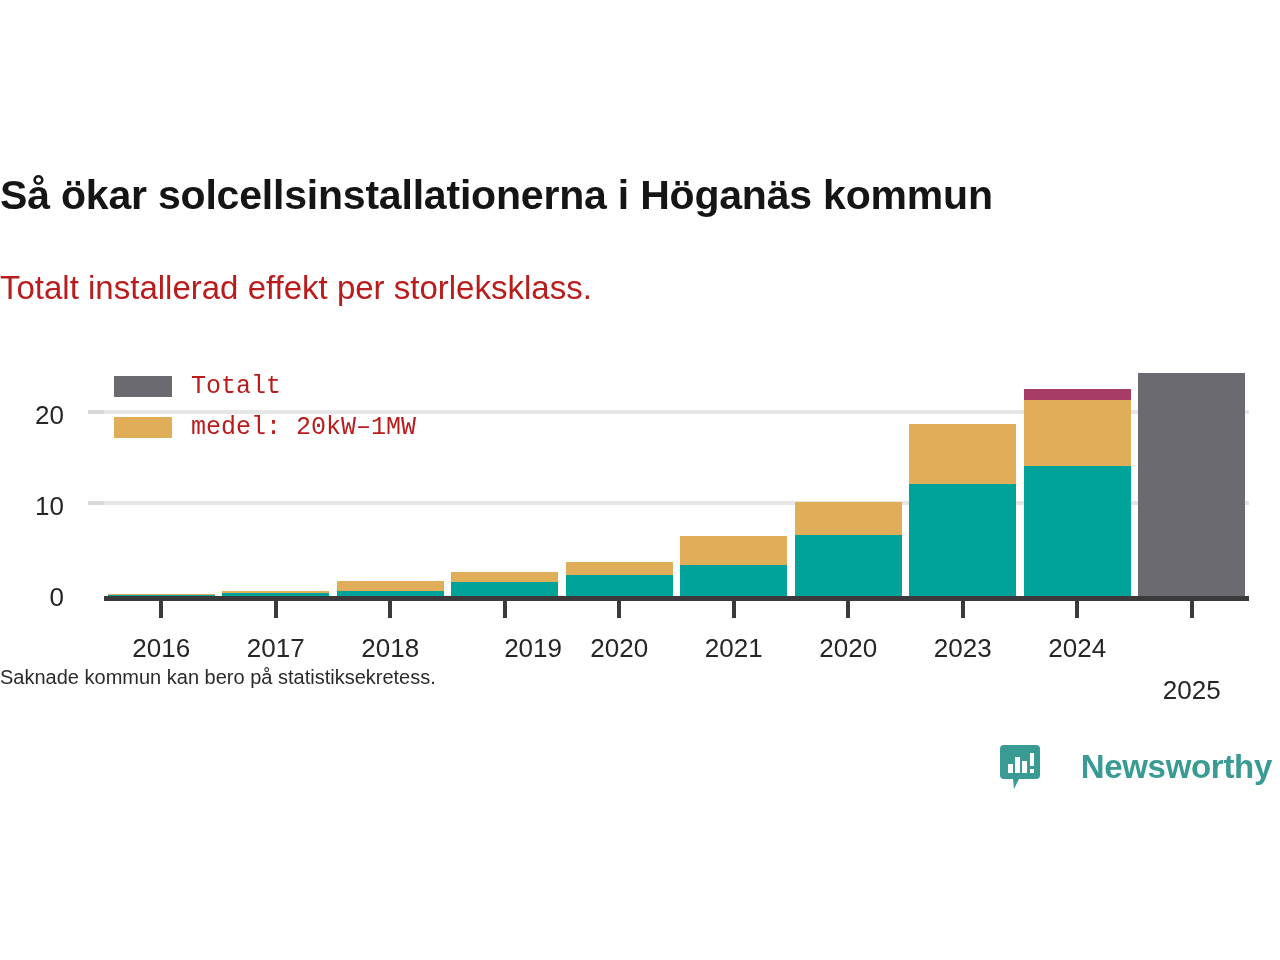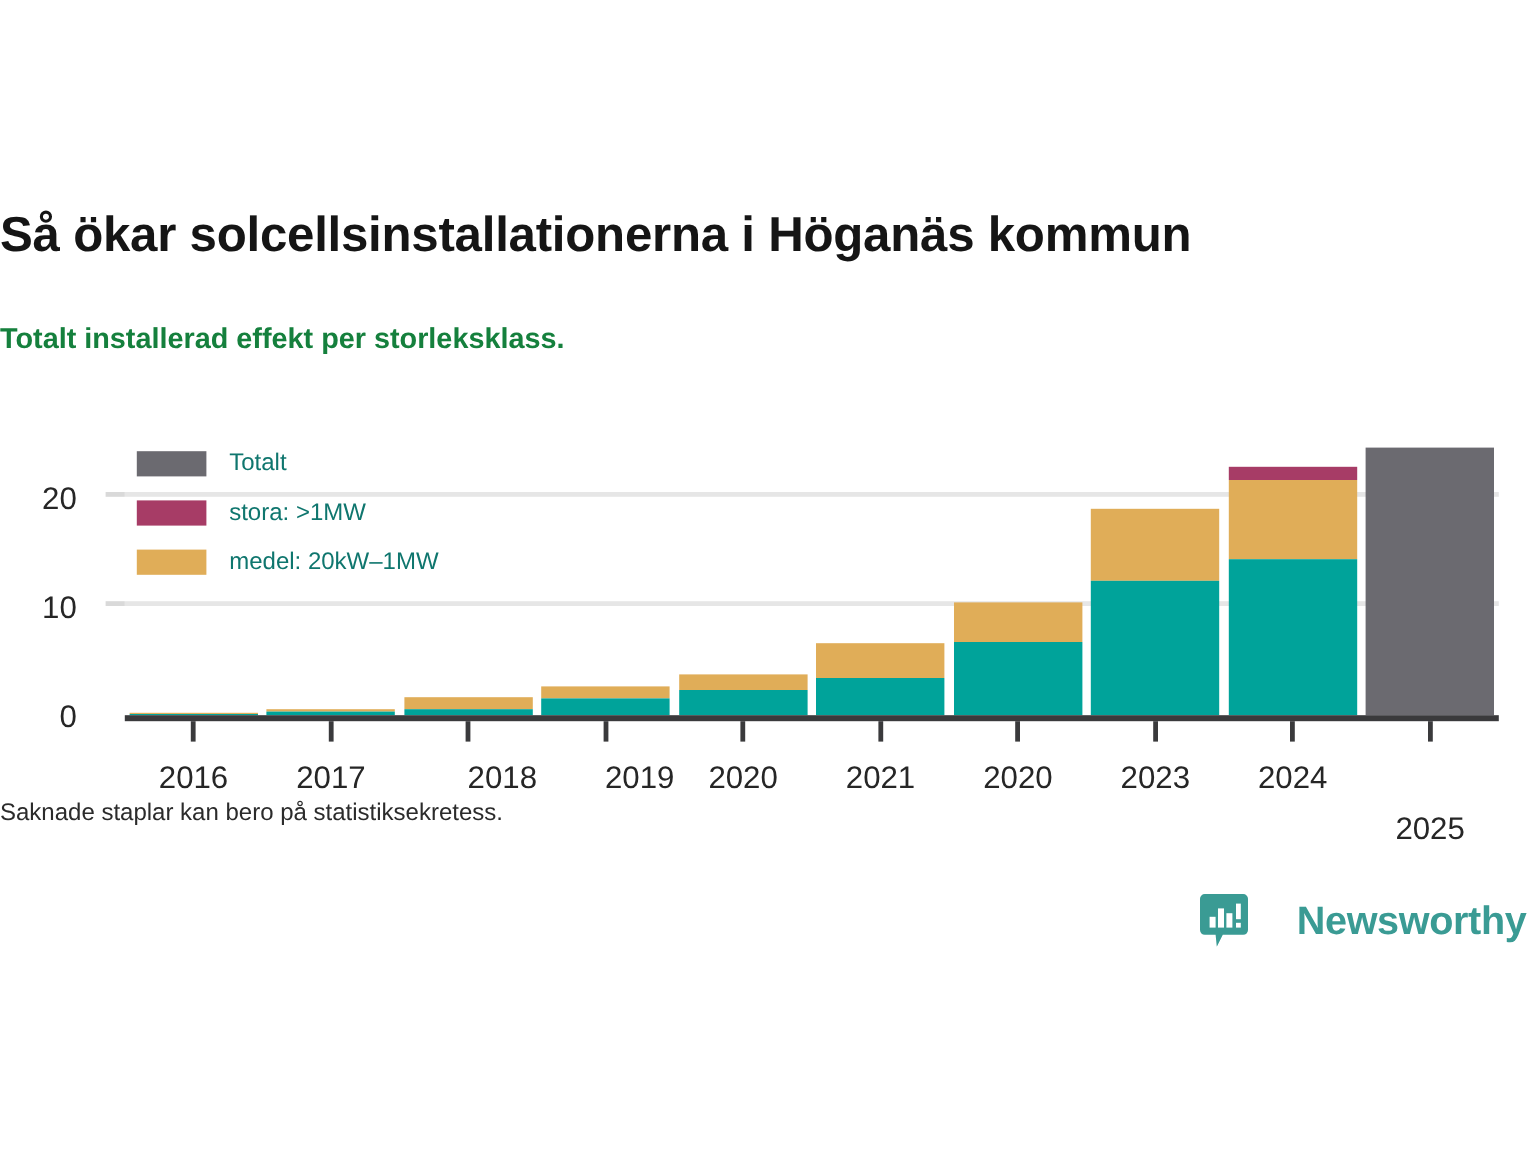--- a/index.html
+++ b/index.html
@@ -11,21 +11,21 @@
   }
   .page{position:absolute;inset:0;}
 
   .title{
     position:absolute;left:0;top:173px;width:1240px;
     font-size:41px;font-weight:bold;letter-spacing:-0.2px;
     color:#151515;line-height:1.1;
   }
   .subtitle{
     position:absolute;left:0;top:269px;width:1240px;
-    font-size:24px;font-weight:bold;color:#15803d;line-height:1.15;
+    font-size:33px;font-weight:normal;color:#b91c1c;line-height:1.15;
   }
 
   
   .chart{
     position:absolute;left:0px;top:330px;width:1280px;height:300px;
   }
   .plot{
     position:absolute;left:104px;top:30px;width:1145px;height:241px;
   }
   .gridline{
@@ -59,21 +59,21 @@
   
   .legend{
     position:absolute;left:114px;top:366px;z-index:5;
   }
   .legend-row{
     display:flex;align-items:center;height:41px;
   }
   .swatch{
     width:58px;height:21px;margin-right:19px;flex:none;
   }
-  .legend-label{font-size:20px;color:#0f766e;white-space:nowrap;}
+  .legend-label{font-size:25px;color:#b91c1c;white-space:nowrap;font-family:Liberation Mono, monospace;}
 
   .note{
     position:absolute;left:0;top:666px;font-size:20px;color:#2b2b2b;
   }
 
   .logo{
     position:absolute;right:8px;top:745px;display:flex;align-items:center;
   }
   .logo-mark{width:40px;height:44px;margin-right:12px;flex:none;}
   .logo-text{
@@ -150,48 +150,44 @@
           <div class="tickmark" style="left: 971.25px;"></div>
           <div class="barcol" style="left: 1034.25px; width: 107px;">
             <div class="seg" style="height: 223.292px; background: rgb(107, 106, 112);"></div>
           </div>
           <div class="tickmark" style="left: 1085.75px;"></div>
         </div>
       <div class="axis-base"></div>
       <div id="xlabels">
           <div class="xlabel" style="left: 0px; width: 114.5px;">2016</div>
           <div class="xlabel" style="left: 114.5px; width: 114.5px;">2017</div>
-          <div class="xlabel" style="left: 229px; width: 114.5px; text-align: right;">2018</div>
+          <div class="xlabel" style="left: 229px; width: 114.5px;">2018</div>
           <div class="xlabel" style="left: 343.5px; width: 114.5px; text-align: right;">2019</div>
           <div class="xlabel" style="left: 458px; width: 114.5px;">2020</div>
           <div class="xlabel" style="left: 572.5px; width: 114.5px; text-align: center;">2021</div>
           <div class="xlabel" style="left: 687px; width: 114.5px;">2020</div>
           <div class="xlabel" style="left: 801.5px; width: 114.5px;">2023</div>
           <div class="xlabel" style="left: 916px; width: 114.5px;">2024</div>
           <div class="xlabel" style="left: 1030.5px; width: 114.5px; margin-top: 42px;">2025</div>
         </div>
     </div>
   </div>
 
   <div class="legend" id="legend">
       <div class="legend-row">
         <span class="swatch" style="background: rgb(107, 106, 112);"></span>
         <span class="legend-label">Totalt</span>
       </div>
       <div class="legend-row">
-        <span class="swatch" style="background: rgb(167, 60, 102);"></span>
-        <span class="legend-label">stora: &gt;1MW</span>
-      </div>
-      <div class="legend-row">
         <span class="swatch" style="background: rgb(224, 173, 88);"></span>
         <span class="legend-label">medel: 20kW–1MW</span>
       </div>
     </div>
 
-  <div class="note">Saknade staplar kan bero på statistiksekretess.</div>
+  <div class="note">Saknade kommun kan bero på statistiksekretess.</div>
 
   <div class="logo">
     <span class="logo-mark">
       <svg viewBox="0 0 40 44" width="40" height="44">
         <path d="M4 0 h32 a4 4 0 0 1 4 4 v26 a4 4 0 0 1 -4 4 h-17 l-5 10 l-1 -10 h-9 a4 4 0 0 1 -4 -4 v-26 a4 4 0 0 1 4 -4 z" fill="#3a9b94"></path>
         <rect x="8" y="19" width="5" height="9" fill="#ffffff"></rect>
         <rect x="15" y="12" width="5" height="16" fill="#ffffff"></rect>
         <rect x="22" y="16" width="5" height="12" fill="#ffffff"></rect>
         <rect x="30" y="8" width="4" height="13" fill="#ffffff"></rect>
         <rect x="30" y="24" width="4" height="4" fill="#ffffff"></rect>

